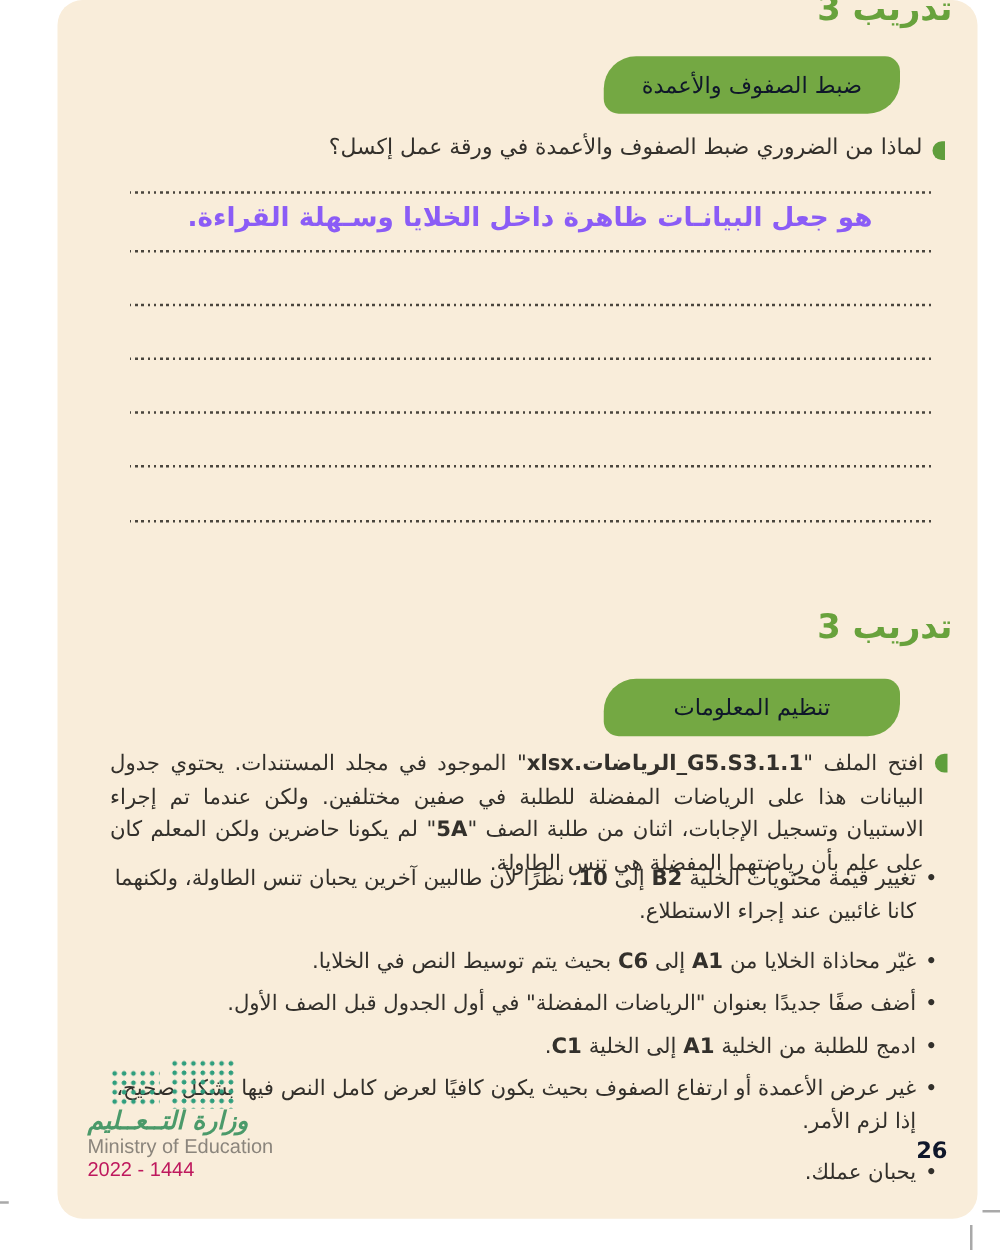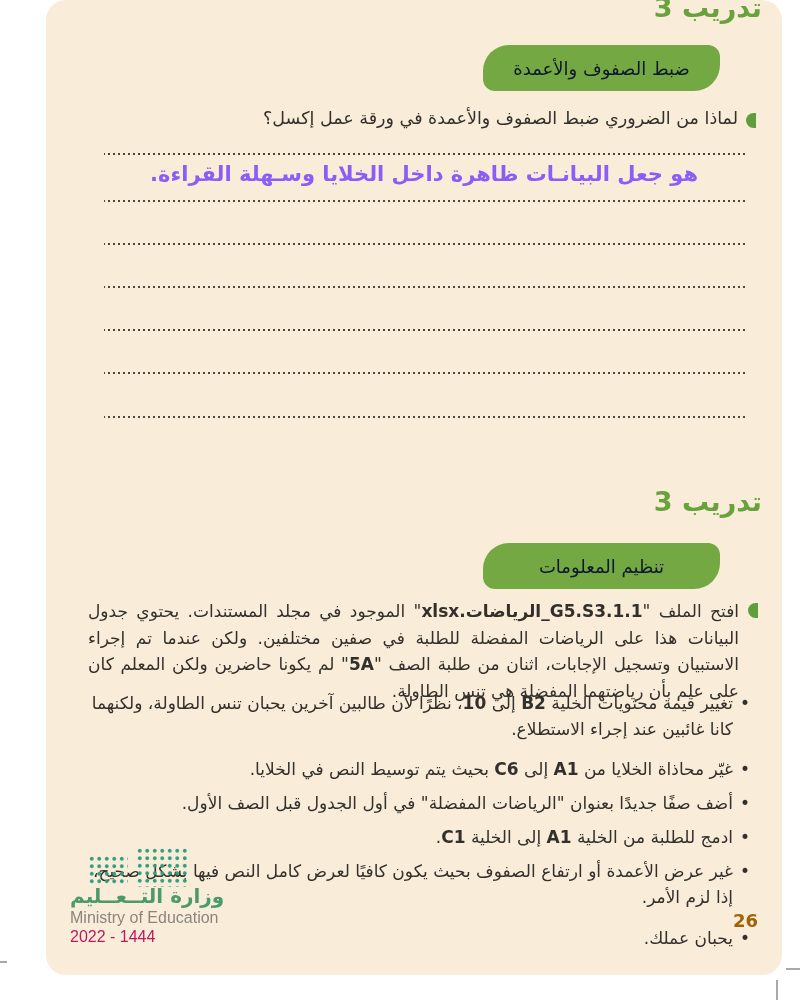--- a/index.html
+++ b/index.html
@@ -55,24 +55,24 @@
   .watermark{position:absolute;left:42px;top:845px;width:150px;height:44px;pointer-events:none;}
   .wm-block{
     position:absolute;
     background-image:radial-gradient(circle,#2f9e7d 1.7px,rgba(0,0,0,0) 2.1px);
     background-size:7.5px 7.5px;
   }
   .wm-a{left:0;top:10px;width:40px;height:30px;}
   .wm-b{left:48px;top:2px;width:52px;height:40px;}
   
   .footer{position:absolute;left:24px;top:884px;direction:ltr;text-align:left;}
-  .footer .ar-logo{color:#4b9a6a;font-weight:bold;font-size:20px;line-height:24px;direction:rtl;text-align:left;}
+  .footer .ar-logo{color:#4b9a6a;font-weight:bold;font-size:20px;line-height:24px;direction:rtl;text-align:left;font-style:italic;}
   .footer .en{color:#8b857c;font-size:16px;line-height:15px;font-family:"Liberation Sans",sans-serif;margin-top:2px;}
   .footer .yr{color:#be185d;font-size:16px;line-height:20px;font-family:"Liberation Sans",sans-serif;margin-top:2px;}
-  .pagenum{position:absolute;right:24px;top:910px;color:#a16207;font-weight:bold;font-size:18px;direction:ltr;}
+  .pagenum{position:absolute;right:24px;top:910px;color:#0f172a;font-weight:bold;font-size:18px;direction:ltr;}
   
   .crop{position:absolute;background:#a9a9a9;}
   .crop-br-h{left:786px;top:968px;width:14px;height:2px;}
   .crop-br-v{left:776px;top:980px;width:2px;height:20px;}
   .crop-bl-h{left:0;top:961px;width:7px;height:2px;}
 </style>
 </head>
 <body>
 
 <div class="page">

